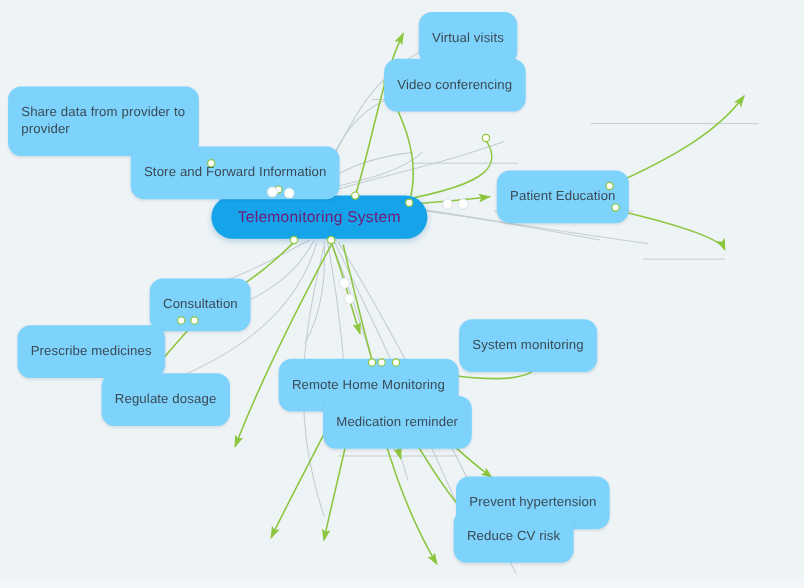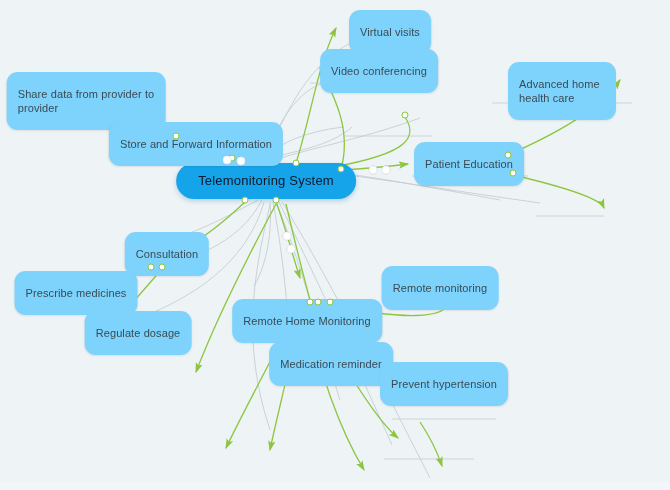--- a/index.html
+++ b/index.html
@@ -37,21 +37,21 @@
     padding: 15px 11px;
     border-radius: 11px;
     white-space: pre-line;
     box-shadow: 0 1px 2px rgba(40,60,75,0.10);
     transform: translate(-50%, -50%);
     text-align: left;
     letter-spacing: 0.1px;
   }
   .node.root {
     background: #15a4ea;
-    color: #0f172a;
+    color: #701a75;
     font-size: 13px;
     padding: 11px 22px;
     border-radius: 18px;
     box-shadow: 0 2px 5px rgba(20,110,170,0.28);
     letter-spacing: 0.2px;
   }
   .node.multiline {
     white-space: pre-line;
   }
   .dot {
@@ -156,32 +156,32 @@
       <path d="M276,204 C246,260 216,320 196,372"></path>
       <path d="M286,204 C300,264 316,326 334,382"></path>
       <path d="M420,422 C432,440 438,454 442,466"></path>
     </g>
   </svg>
 
   <div class="bottom-strip"></div>
 <div class="node root" style="left: 266px; top: 181px;">Telemonitoring System</div>
     <div class="node" style="left: 390px; top: 32px;">Virtual visits</div>
     <div class="node" style="left: 379px; top: 71px; text-align: right;">Video conferencing</div>
-    <div class="node" style="left: 562px; top: 91px;">Advanced home health care</div>
     <div class="node" style="left: 469px; top: 164px; text-align: center;">Patient Education</div>
     <div class="node multiline" style="left: 86px; top: 101px;">Share data from provider to
 provider</div>
     <div class="node" style="left: 167px; top: 254px;">Consultation</div>
     <div class="node" style="left: 196px; top: 144px;">Store and Forward Information</div>
     <div class="node" style="left: 76px; top: 293px;">Prescribe medicines</div>
     <div class="node" style="left: 138px; top: 333px;">Regulate dosage</div>
     <div class="node" style="left: 307px; top: 289px; margin-top: 32px;">Remote Home Monitoring</div>
-    <div class="node" style="left: 440px; top: 288px;">Remote monitoring</div>
-    <div class="node" style="left: 331px; top: 364px;">Medication reminder</div>
-    <div class="node" style="left: 444px; top: 384px;">Prevent hypertension</div>
+    <div class="node" style="left: 440px; top: 288px;">System monitoring</div>
+    <div class="node" style="left: 331px; top: 352px;">Medication reminder</div>
+    <div class="node" style="left: 444px; top: 419px;">Prevent hypertension</div>
+    <div class="node" style="left: 428px; top: 447px;">Reduce CV risk</div>
     <div class="dot ring" style="left: 176px; top: 136px;"></div>
     <div class="dot ring" style="left: 232px; top: 158px;"></div>
     <div class="dot ring" style="left: 296px; top: 163px;"></div>
     <div class="dot ring" style="left: 341px; top: 169px;"></div>
     <div class="dot ring" style="left: 405px; top: 115px;"></div>
     <div class="dot ring" style="left: 508px; top: 155px;"></div>
     <div class="dot ring" style="left: 513px; top: 173px;"></div>
     <div class="dot ring" style="left: 245px; top: 200px;"></div>
     <div class="dot ring" style="left: 276px; top: 200px;"></div>
     <div class="dot ring" style="left: 151px; top: 267px;"></div>

